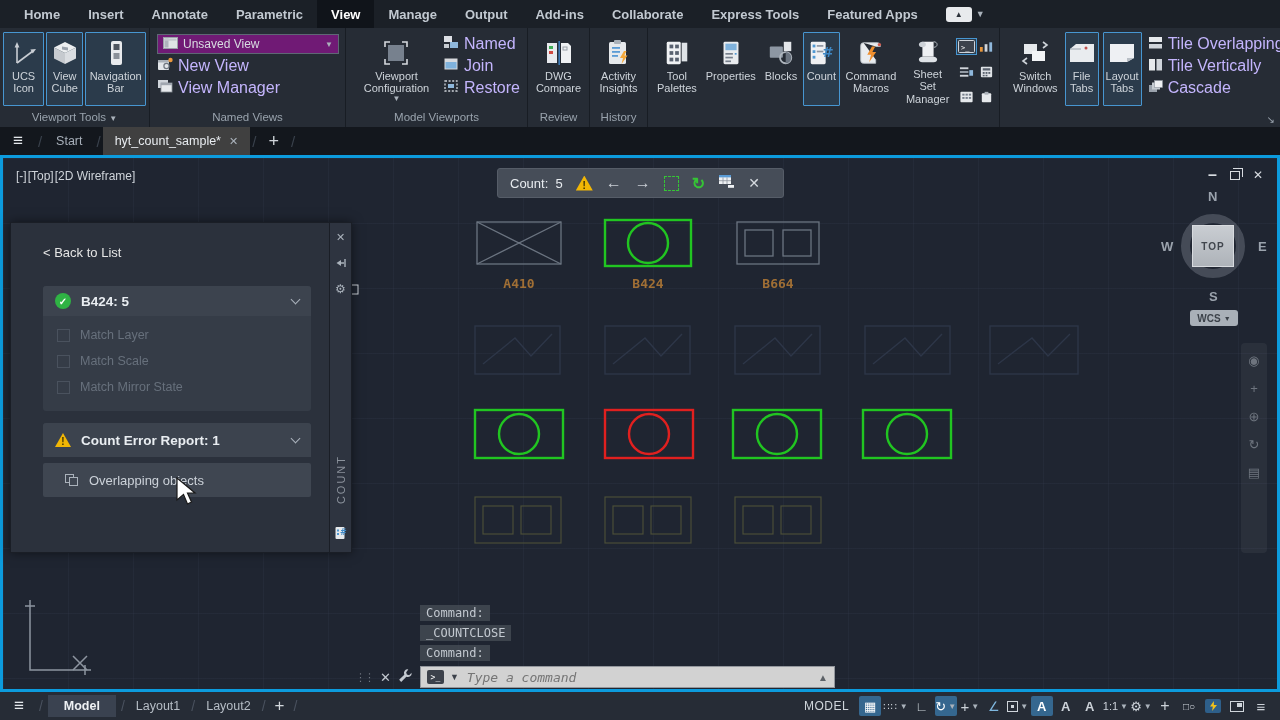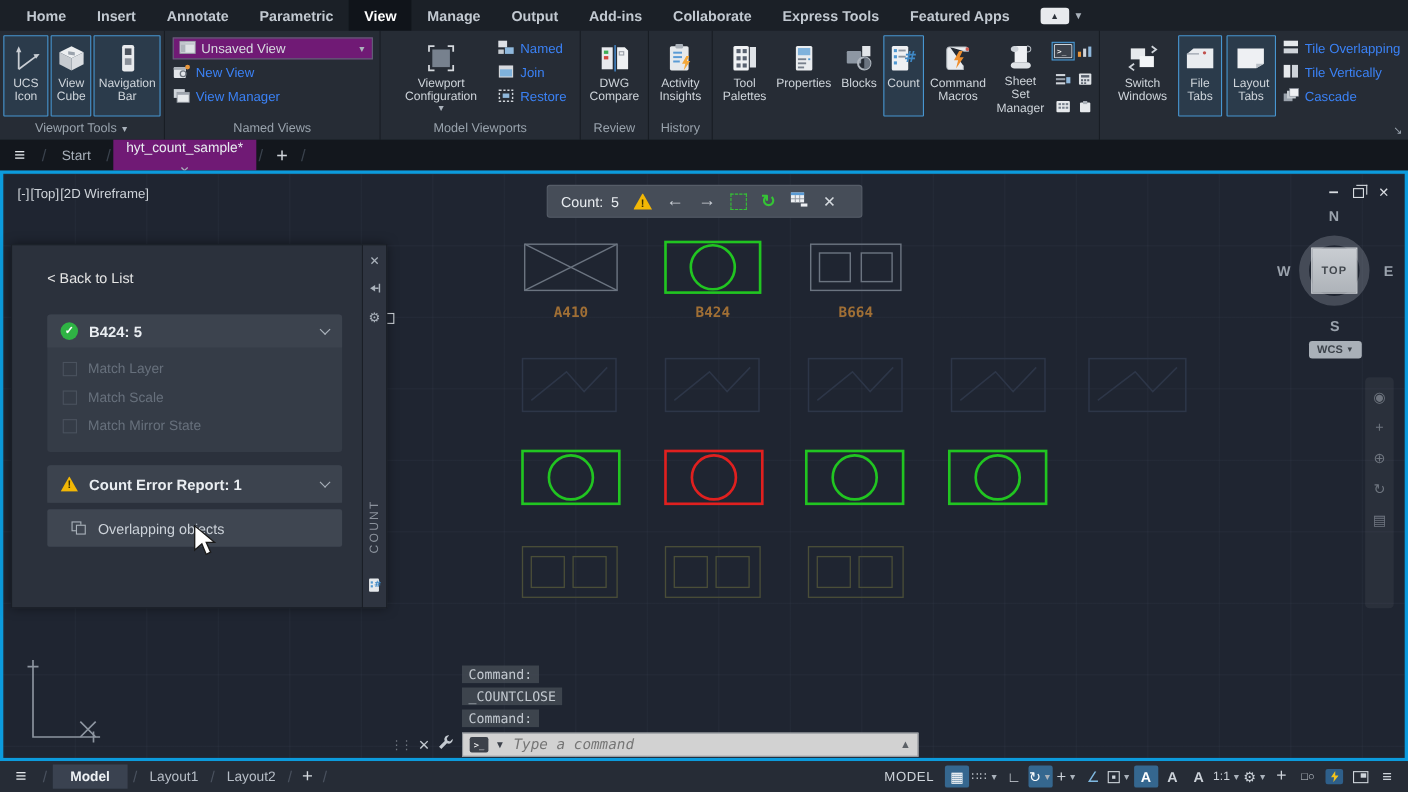--- a/index.html
+++ b/index.html
@@ -18,36 +18,36 @@
   .ribbon{position:absolute;top:28px;left:0;width:1280px;height:99px;background:#262c35;display:flex;}
   .panel{position:relative;border-right:1px solid #181d24;display:flex;flex-direction:column;height:99px;}
   .panel-body{flex:1;display:flex;align-items:flex-start;padding:4px 3px 0;}
   .panel-label{height:18px;line-height:17px;text-align:center;font-size:11.5px;color:#99a3ad;white-space:nowrap;}
   .bigbtn{display:flex;flex-direction:column;align-items:center;justify-content:flex-start;
           height:74px;padding:3px 2px 0;border:1px solid transparent;border-radius:1px;
           font-size:11px;line-height:1.12;color:#ced4da;text-align:center;}
   .bigbtn.sel{border-color:#4796d1;background:#2b3b4b;}
   .bigbtn .ic{height:34px;display:flex;align-items:center;justify-content:center;}
   .colstack{display:flex;flex-direction:column;gap:2px;padding:2px 4px;}
-  .mini-row{display:flex;align-items:center;gap:5px;height:20px;font-size:12px;color:#3b82f6;white-space:nowrap;}
+  .mini-row{display:flex;align-items:center;gap:5px;height:20px;font-size:16px;color:#c4b5fd;white-space:nowrap;}
   .dropdown{display:flex;align-items:center;gap:5px;background:#701a75;border:1px solid #5f6775;
             height:20px;padding:0 5px;font-size:12px;color:#d8dce1;width:182px;}
   .dropdown .flex1{flex:1;}
   .caret{font-size:8px;color:#aab2bb;}
   .launcher{position:absolute;right:5px;bottom:2px;font-size:10px;color:#99a3ad;}
   .mini-grid{display:grid;grid-template-columns:20px 20px;grid-auto-rows:25px;align-items:center;justify-items:center;padding-top:2px;}
   .sm-ic{display:flex;align-items:center;justify-content:center;border:1px solid transparent;padding:1px;}
   .sm-ic.sel{border-color:#4796d1;background:#2b3b4b;}
   
   .filetabs{position:absolute;top:127px;left:0;width:1280px;height:28px;background:#13171d;
             display:flex;align-items:stretch;font-size:12.5px;}
   .ft-burger{display:flex;align-items:center;padding:0 13px;color:#e4e8ec;font-size:17px;}
   .ft-slash{display:flex;align-items:center;color:#3a424d;font-size:15px;padding:0 2px;}
   .ft-tab{display:flex;align-items:center;padding:0 12px;color:#a7afb9;}
-  .ft-tab.active{background:#701a75;color:#e8ecf0;gap:8px;flex-direction:column;}
+  .ft-tab.active{background:#404040;color:#e8ecf0;gap:8px;}
   .ft-x{color:#aab2bb;font-size:11px;}
   .ft-plus{display:flex;align-items:center;color:#d0d5da;font-size:18px;padding:0 10px;}
   
   .canvas{position:absolute;top:155px;left:0;width:1280px;height:537px;background:#1f2531;
           border:3px solid #0c9bdd;
           background-image:linear-gradient(rgba(140,155,185,0.05) 1px,transparent 1px),
                            linear-gradient(90deg,rgba(140,155,185,0.05) 1px,transparent 1px);
           background-size:65px 65px;}
   .vp-label{position:absolute;left:13px;top:11px;font-size:12px;color:#cfd4da;display:flex;gap:1px;}
   .win-controls{position:absolute;right:14px;top:8px;display:flex;gap:13px;align-items:center;color:#d8dce1;}

